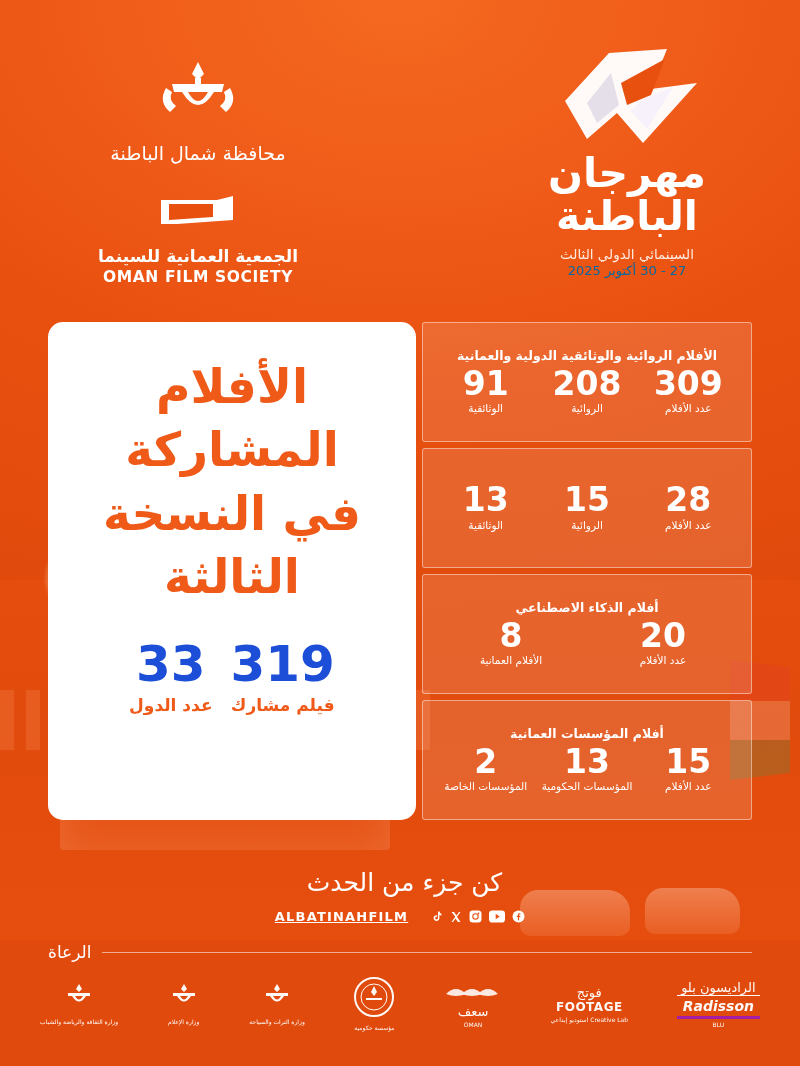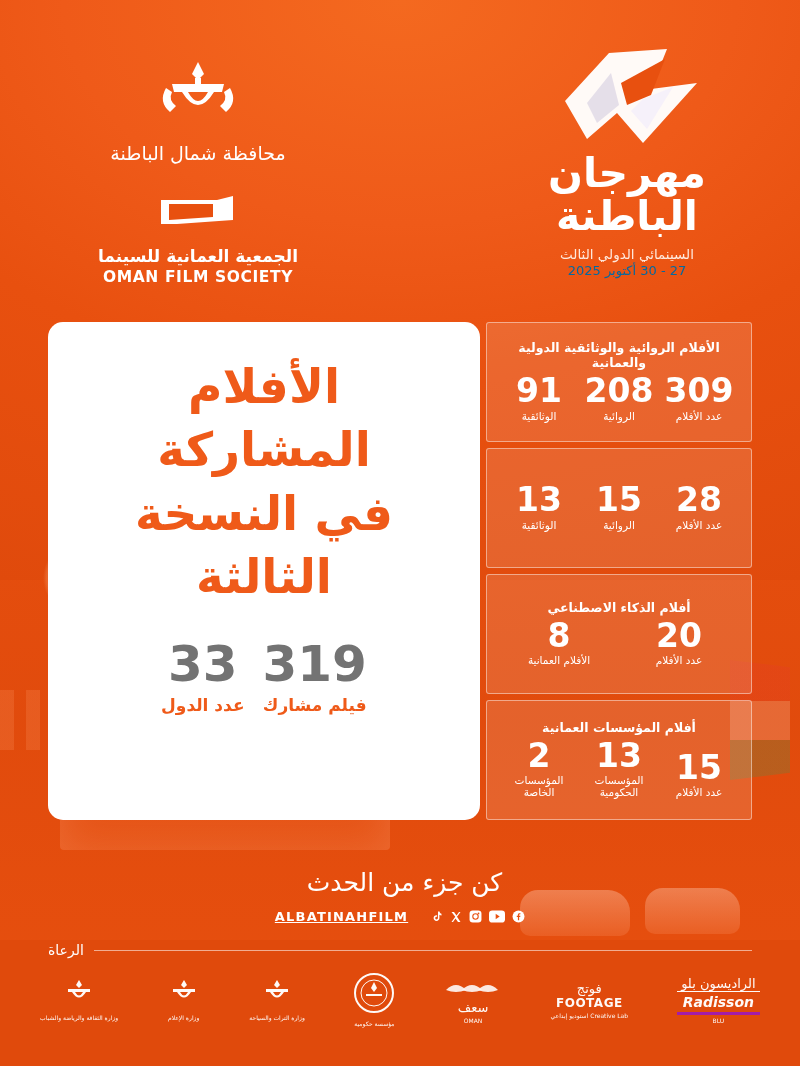--- a/index.html
+++ b/index.html
@@ -80,21 +80,21 @@
   .khanjar { display: block; margin: 0 auto; }
   .gov-name { font-size: 19px; margin-top: 10px; letter-spacing: 1px; }
   .ofs { margin-top: 26px; }
   .ofs-mark { margin: 0 auto 8px auto; }
   .ofs-ar { font-size: 17px; font-weight: bold; }
   .ofs-en { font-size: 15.5px; font-weight: bold; letter-spacing: .6px; margin-top: 2px; }
 
   
   .main { display: flex; margin: 36px 48px 0 48px; height: 498px; }
 
-  .stats { width: 266px; display: flex; flex-direction: column; gap: 6px; }
+  .stats { width: 330px; display: flex; flex-direction: column; gap: 6px; }
   .stat-box {
     background: rgba(255,255,255,0.13);
     border: 1px solid rgba(255,255,255,0.45);
     border-radius: 3px;
     padding: 8px 12px 10px 12px;
     flex: 1;
     display: flex; flex-direction: column; justify-content: center;
   }
   .stat-title { font-size: 12.5px; text-align: center; margin-bottom: 4px; font-weight: bold; }
   .stat-row { display: flex; justify-content: space-around; align-items: flex-end; }
@@ -106,33 +106,33 @@
     flex: 1; background: #fff; border-radius: 15px; margin-right: 6px;
     display: flex; flex-direction: column; justify-content: flex-start;
     padding: 30px 26px 20px 26px;
   }
   .panel-title {
     color: #ef5a19; font-size: 47px; font-weight: bold; line-height: 1.22;
     text-align: center; letter-spacing: 0; margin-top: 6px;
   }
   .panel-stats { display: flex; justify-content: center; gap: 18px; margin-top: 34px; }
   .pstat { text-align: center; }
-  .pstat-num { color: #737373; font-size: 50px; font-weight: bold; line-height: 1; }
+  .pstat-num { color: #1d4ed8; font-size: 50px; font-weight: bold; line-height: 1; }
   .pstat-lab { color: #ef5a19; font-size: 17px; font-weight: bold; margin-top: 6px; }
 
   
   .tagline { text-align: center; margin-top: 48px; font-size: 25px; letter-spacing: 1px; padding-left: 9px; }
   .social { display: flex; justify-content: center; align-items: center; gap: 7px; margin-top: 12px; font-size: 13px; letter-spacing: 1px; }
   .social svg { display: block; }
   .handle { font-weight: bold; letter-spacing: 1.2px; margin-right: 16px; text-decoration: underline; }
 
   
   .sponsor-head { display: flex; align-items: center; gap: 10px; margin: 18px 48px 0 48px; }
   .sponsor-head .line { flex: 1; height: 1px; background: rgba(255,255,255,0.55); }
-  .sponsor-head .txt { font-size: 14px; }
+  .sponsor-head .txt { font-size: 17px; }
   .sponsors { display: flex; align-items: center; justify-content: space-between; padding: 14px 40px 0 40px; }
   .sp { text-align: center; opacity: .97; }
   .sp-name { font-size: 12px; font-weight: bold; letter-spacing: .5px; }
   .sp-ar { font-size: 13px; }
   .sp-small { font-size: 6px; margin-top: 2px; line-height: 1.2; }
   .radisson { border-top: 1px solid #fff; border-bottom: 3px solid #a21caf; padding: 2px 6px; font-style: italic; font-size: 14px; font-weight: bold; }
 </style>
 </head>
 <body>
 

